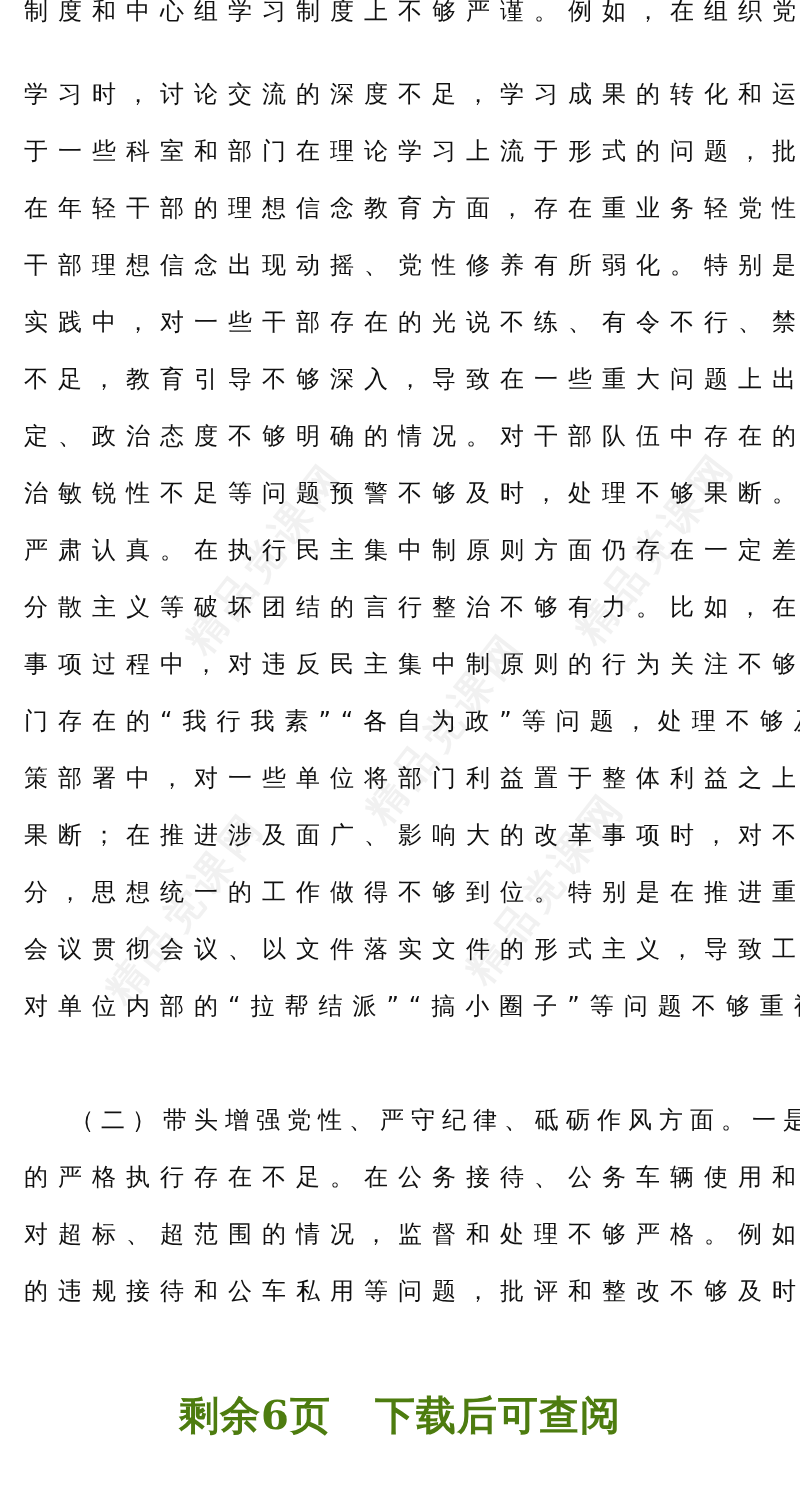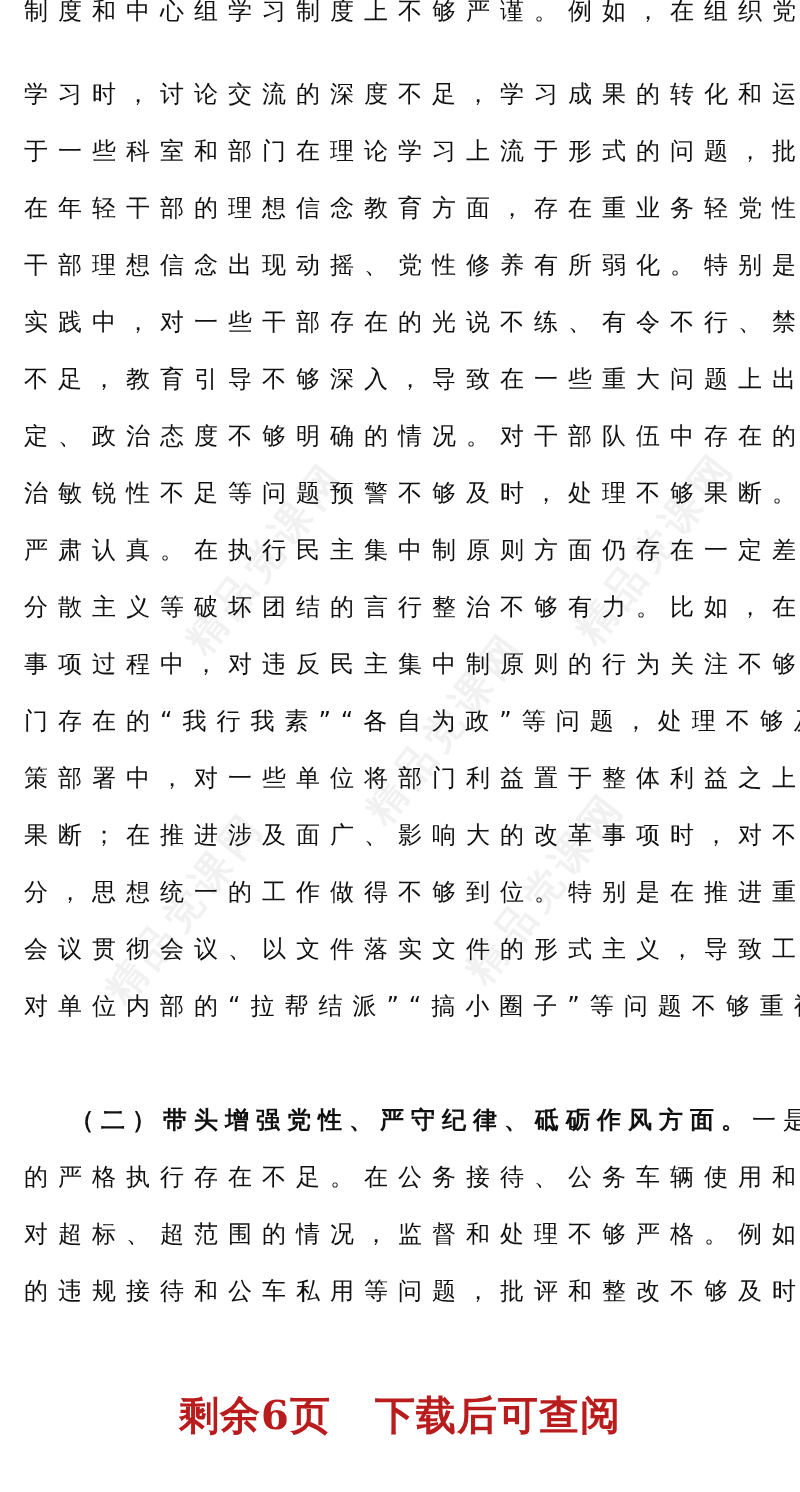--- a/index.html
+++ b/index.html
@@ -1,28 +1,28 @@
 <!DOCTYPE html>
 <html><head>
 <meta charset="utf-8">
 <style>
   html, body { margin: 0; padding: 0; background: #ffffff; }
   body { width: 800px; height: 1492px; position: relative; overflow: hidden;
          font-family: "DejaVu Sans", "Liberation Sans", sans-serif; color: #111111; }
   .page { position: absolute; left: 0; top: 0; width: 800px; height: 1492px; }
   .line { position: absolute; left: 24px; width: 760px; height: 34px; line-height: 34px;
           font-size: 24px; letter-spacing: 10px; white-space: nowrap; }
-  .line.bold-lead .lead { font-weight: bold; text-align: center; }
+  .line.bold-lead .lead { font-weight: normal; text-align: center; }
   .indent { padding-left: 46px; }
   .watermark { position: absolute; font-size: 40px; color: rgba(120,120,120,0.10);
                transform: rotate(-52deg); white-space: nowrap; letter-spacing: 6px;
                pointer-events: none; font-weight: bold; }
   .footer-banner { position: absolute; left: 0; top: 1388px; width: 800px; text-align: center;
                    font-family: "DejaVu Serif", "Liberation Serif", serif; font-weight: bold;
-                   font-size: 40px; color: #b91c1c; letter-spacing: 1px; }
+                   font-size: 40px; color: #4d7c0f; letter-spacing: 1px; }
   .footer-banner .gap { display: inline-block; width: 44px; }
 </style>
 </head>
 <body>
 
 <div class="page">
 
   <div class="watermark" style="left:150px; top:530px;">精品党课网</div>
   <div class="watermark" style="left:540px; top:520px;">精品党课网</div>
   <div class="watermark" style="left:330px; top:700px;">精品党课网</div>

